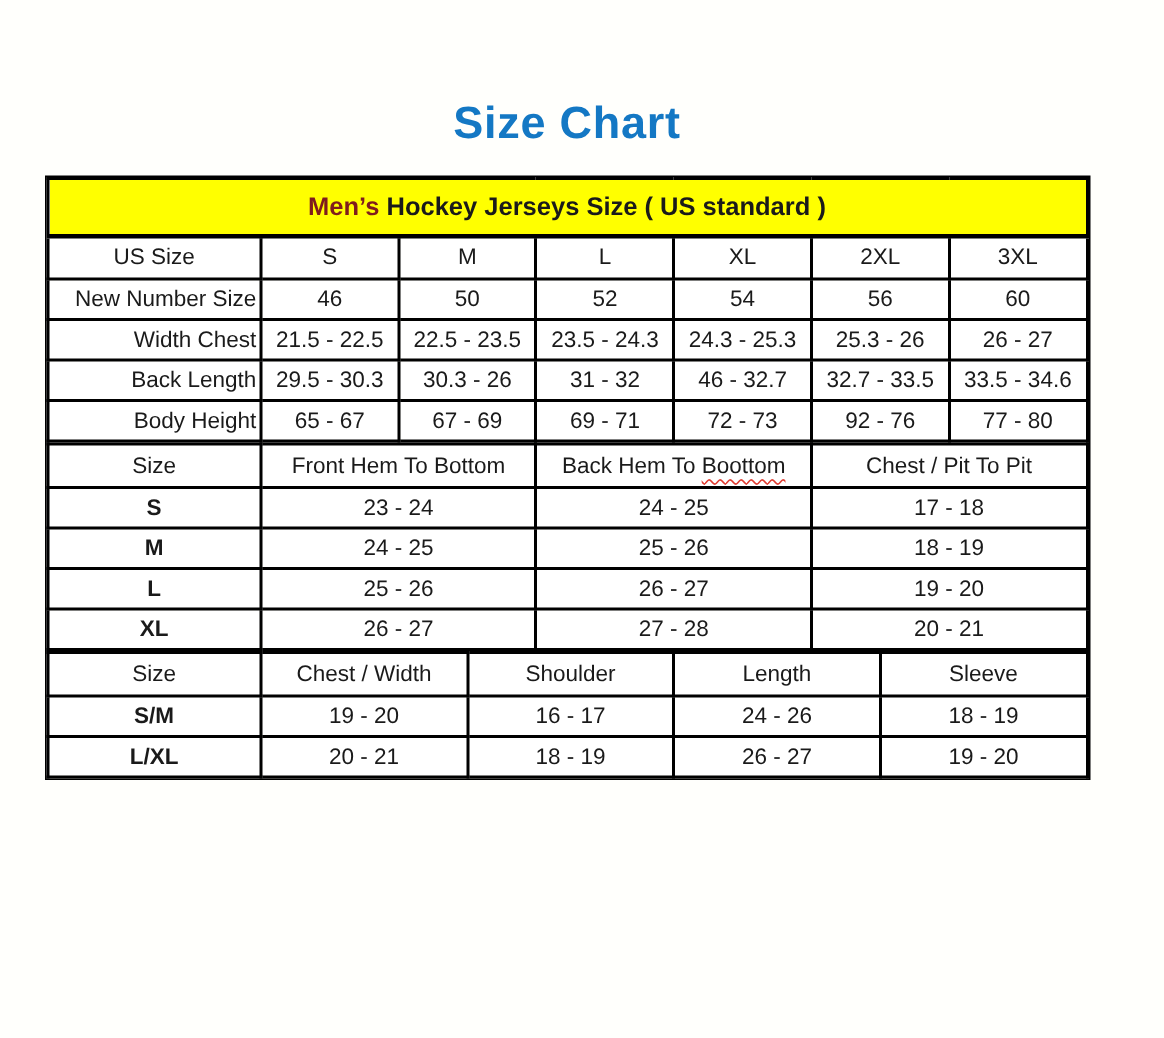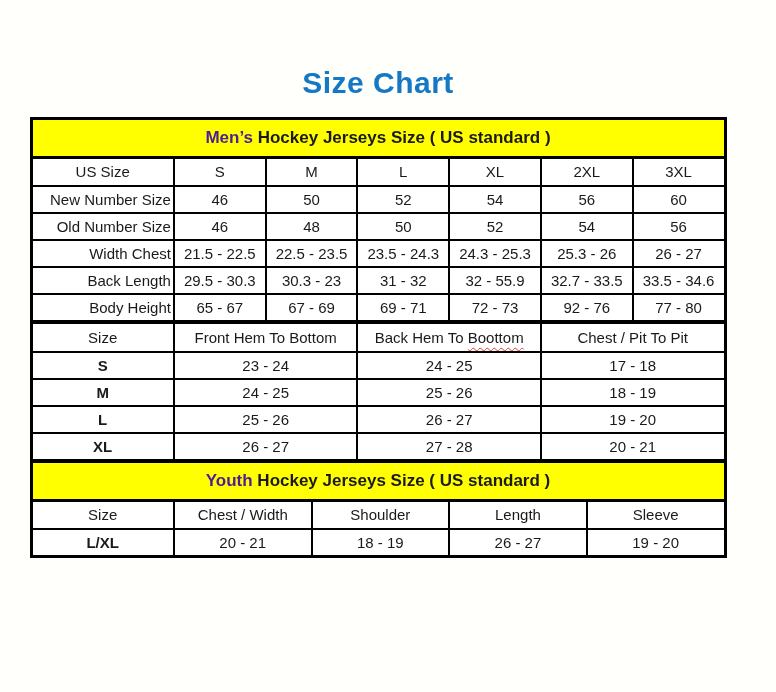--- a/index.html
+++ b/index.html
@@ -41,21 +41,21 @@
     overflow: hidden;
     white-space: nowrap;
   }
   tr.band td {
     background: #ffff00;
     font-weight: bold;
     font-size: 17px;
     height: 38px;
     border-bottom-width: 3px;
   }
-  tr.band .hl { color: #4c1d95; }
+  tr.band .hl { color: #7f1d1d; }
   th { font-weight: normal; height: 29px; }
   td.data { height: 27px; font-weight: normal; }
   td.label { font-weight: normal; text-align: right; }
   td.label-bold { font-weight: bold; }
   .wavy {
     text-decoration: underline;
     text-decoration-style: wavy;
     text-decoration-color: #e03c31;
     text-decoration-thickness: 1px;
     text-underline-offset: 4px;
@@ -96,43 +96,34 @@
       <tr>
         <td class="data label">New Number Size</td>
         <td class="data">46</td>
         <td class="data">50</td>
         <td class="data">52</td>
         <td class="data">54</td>
         <td class="data">56</td>
         <td class="data">60</td>
       </tr>
       <tr>
-        <td class="data label">Old Number Size</td>
-        <td class="data">46</td>
-        <td class="data">48</td>
-        <td class="data">50</td>
-        <td class="data">52</td>
-        <td class="data">54</td>
-        <td class="data">56</td>
-      </tr>
-      <tr>
         <td class="data label">Width Chest</td>
         <td class="data">21.5 - 22.5</td>
         <td class="data">22.5 - 23.5</td>
         <td class="data">23.5 - 24.3</td>
         <td class="data">24.3 - 25.3</td>
         <td class="data">25.3 - 26</td>
         <td class="data">26 - 27</td>
       </tr>
       <tr>
         <td class="data label">Back Length</td>
         <td class="data">29.5 - 30.3</td>
-        <td class="data">30.3 - 23</td>
+        <td class="data">30.3 - 26</td>
         <td class="data">31 - 32</td>
-        <td class="data">32 - 55.9</td>
+        <td class="data">46 - 32.7</td>
         <td class="data">32.7 - 33.5</td>
         <td class="data">33.5 - 34.6</td>
       </tr>
       <tr>
         <td class="data label">Body Height</td>
         <td class="data">65 - 67</td>
         <td class="data">67 - 69</td>
         <td class="data">69 - 71</td>
         <td class="data">72 - 73</td>
         <td class="data">92 - 76</td>
@@ -184,31 +175,35 @@
 
     <table>
       <colgroup>
         <col style="width:20.55%">
           <col style="width:19.86%">
           <col style="width:19.86%">
           <col style="width:19.86%">
           <col style="width:19.87%">
       </colgroup>
       <tbody>
-          <tr class="band">
-        <td colspan="5"><span class="hl">Youth</span><span> Hockey Jerseys Size ( US standard )</span></td>
-      </tr>
       <tr>
         <th>Size</th>
         <th>Chest / Width</th>
         <th>Shoulder</th>
         <th>Length</th>
         <th>Sleeve</th>
       </tr>
       <tr>
+        <td class="data label-bold">S/M</td>
+        <td class="data">19 - 20</td>
+        <td class="data">16 - 17</td>
+        <td class="data">24 - 26</td>
+        <td class="data">18 - 19</td>
+      </tr>
+      <tr>
         <td class="data label-bold">L/XL</td>
         <td class="data">20 - 21</td>
         <td class="data">18 - 19</td>
         <td class="data">26 - 27</td>
         <td class="data">19 - 20</td>
       </tr>
     </tbody>
       </table>
 
   </div>

